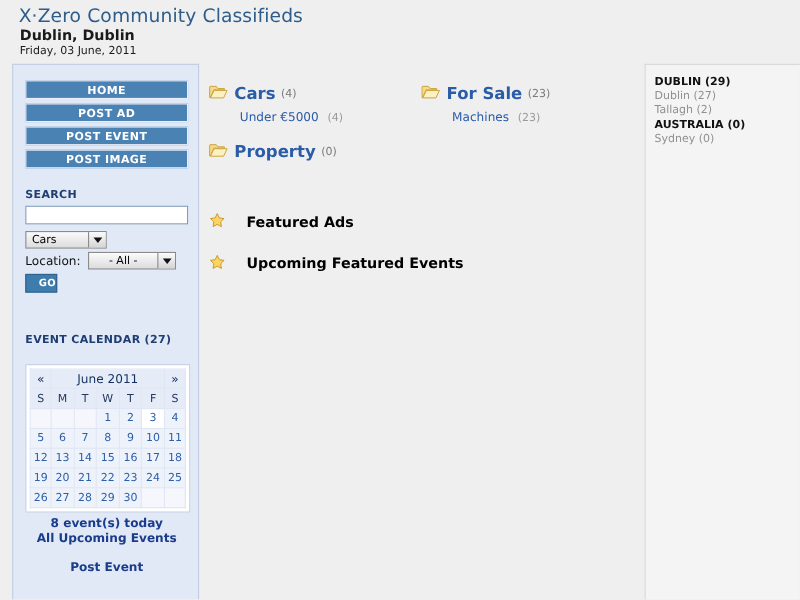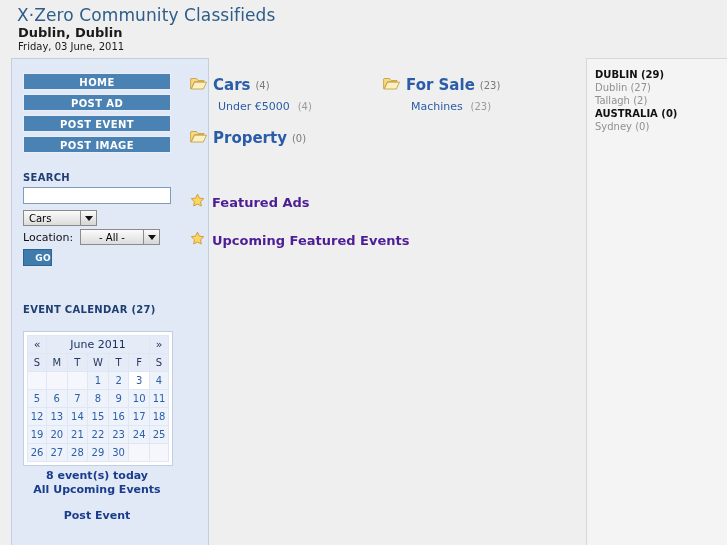--- a/index.html
+++ b/index.html
@@ -45,21 +45,21 @@
     left: 18px; top: 41px;
     font-size: 10px;
     color: #1a1a1a;
     white-space: nowrap;
   }
 
   
   #sidebar {
     position: absolute;
     left: 11px; top: 58px;
-    width: 198px;
+    width: 170px;
     height: 487px;
     background: #e1e8f6;
     border: 1px solid #c3cee3;
     border-bottom: none;
     box-sizing: border-box;
   }
   #nav-list {
     position: absolute;
     left: 11px; top: 14px;
     width: 148px;
@@ -284,23 +284,23 @@
     position: absolute;
     display: flex;
     align-items: center;
     white-space: nowrap;
   }
   #featured-ads { left: 4px; top: 135px; }
   #featured-events { left: 4px; top: 173px; }
   .feature-name {
     font-size: 13px;
     font-weight: bold;
-    color: #4c1d95;
-    cursor: pointer;
-    margin-left: 7px;
+    color: #000000;
+    cursor: pointer;
+    margin-left: 19px;
   }
 
   
   #right-panel {
     position: absolute;
     left: 586px; top: 58px;
     width: 169px;
     height: 487px;
     background: #f4f4f4;
     border-left: 1px solid #d8d8d8;

